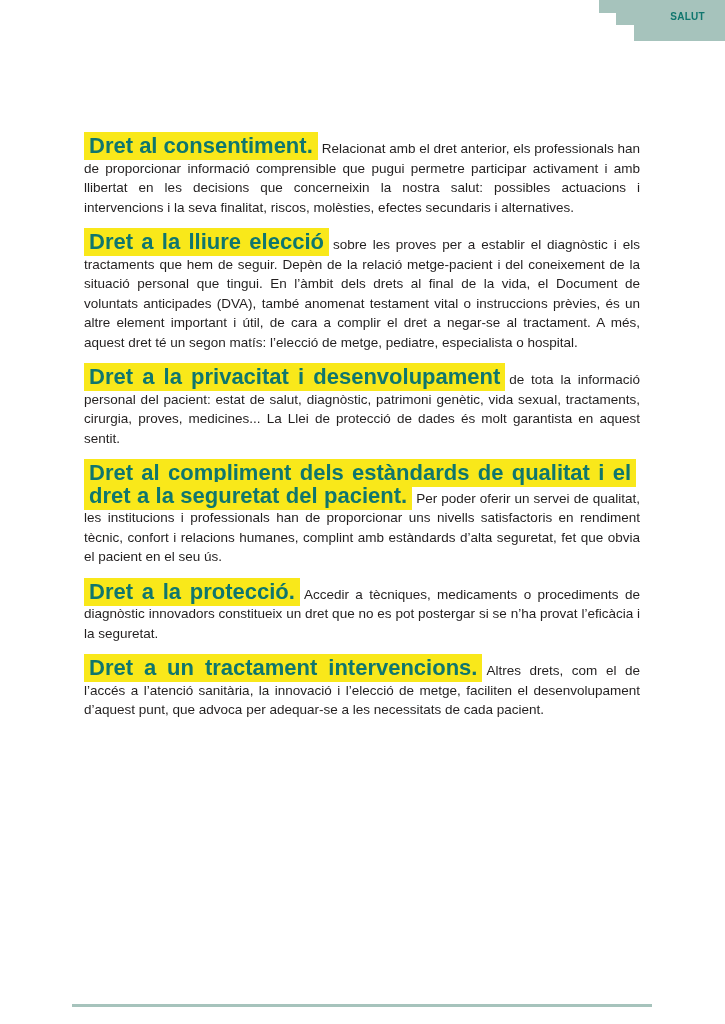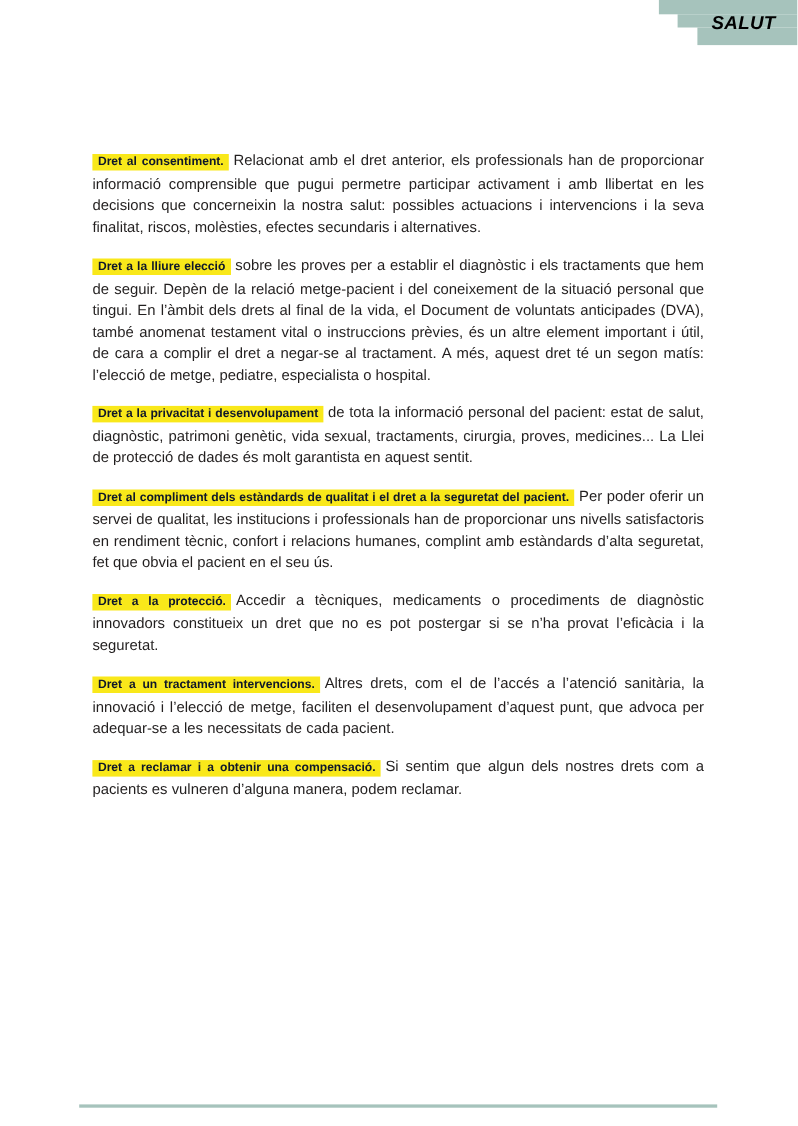--- a/index.html
+++ b/index.html
@@ -15,40 +15,39 @@
     --hl: #f9e81a;
     --ink: #221f1f;
   }
   
   .tab-step { position: absolute; right: 0; background: var(--accent); }
   .tab-step-1 { top: 0;    width: 126px; height: 13px; }
   .tab-step-2 { top: 13px; width: 109px; height: 12px; }
   .tab-step-3 { top: 25px; width: 91px;  height: 16px; }
   .tab-label {
     position: absolute; top: 11px; right: 20px;
-    font-size: 17px; font-weight: 700; letter-spacing: 0.3px;
-    color: #000000;
-    font-style: italic;
+    font-size: 10px; font-weight: 700; letter-spacing: 0.3px;
+    color: #0f766e;
   }
   
   .content {
     position: absolute; left: 84px; top: 136px; width: 556px;
   }
   .para {
     margin: 0 0 15px 0;
     text-align: justify;
     font-size: 13.5px;
     line-height: 19.5px;
     color: var(--ink);
   }
   .hl {
     background: var(--hl);
-    color: #0f172a;
+    color: #0f766e;
     font-weight: 700;
-    font-size: 11px;
+    font-size: 22px;
     padding: 1px 5px 2px 5px;
     margin-right: 4px;
     -webkit-box-decoration-break: clone;
     box-decoration-break: clone;
   }
   
   .bottom-rule {
     position: absolute; left: 72px; top: 1004px;
     width: 580px; height: 3px;
     background: var(--accent);
@@ -73,16 +72,15 @@
     <p class="para"><span class="hl">Dret a la privacitat i desenvolupament</span><span>de tota la informació personal del pacient: estat de salut, diagnòstic, patrimoni genètic, vida sexual, tractaments, cirurgia, proves, medicines... La Llei de protecció de dades és molt garantista en aquest sentit.</span></p>
 
 
     <p class="para"><span class="hl">Dret al compliment dels estàndards de qualitat i el dret a la seguretat del pacient.</span><span>Per poder oferir un servei de qualitat, les institucions i professionals han de proporcionar uns nivells satisfactoris en rendiment tècnic, confort i relacions humanes, complint amb estàndards d’alta seguretat, fet que obvia el pacient en el seu ús.</span></p>
 
     <p class="para"><span class="hl">Dret a la protecció.</span><span>Accedir a tècniques, medicaments o procediments de diagnòstic innovadors constitueix un dret que no es pot postergar si se n’ha provat l’eficàcia i la seguretat.</span></p>
 
 
     <p class="para"><span class="hl">Dret a un tractament intervencions.</span><span>Altres drets, com el de l’accés a l’atenció sanitària, la innovació i l’elecció de metge, faciliten el desenvolupament d’aquest punt, que advoca per adequar-se a les necessitats de cada pacient.</span></p>
 
-    <p class="para"><span class="hl">Dret a reclamar i a obtenir una compensació.</span><span>Si sentim que algun dels nostres drets com a pacients es vulneren d’alguna manera, podem reclamar.</span></p>
   </div>
 
 <div class="bottom-rule"></div>
 
 </body></html>

